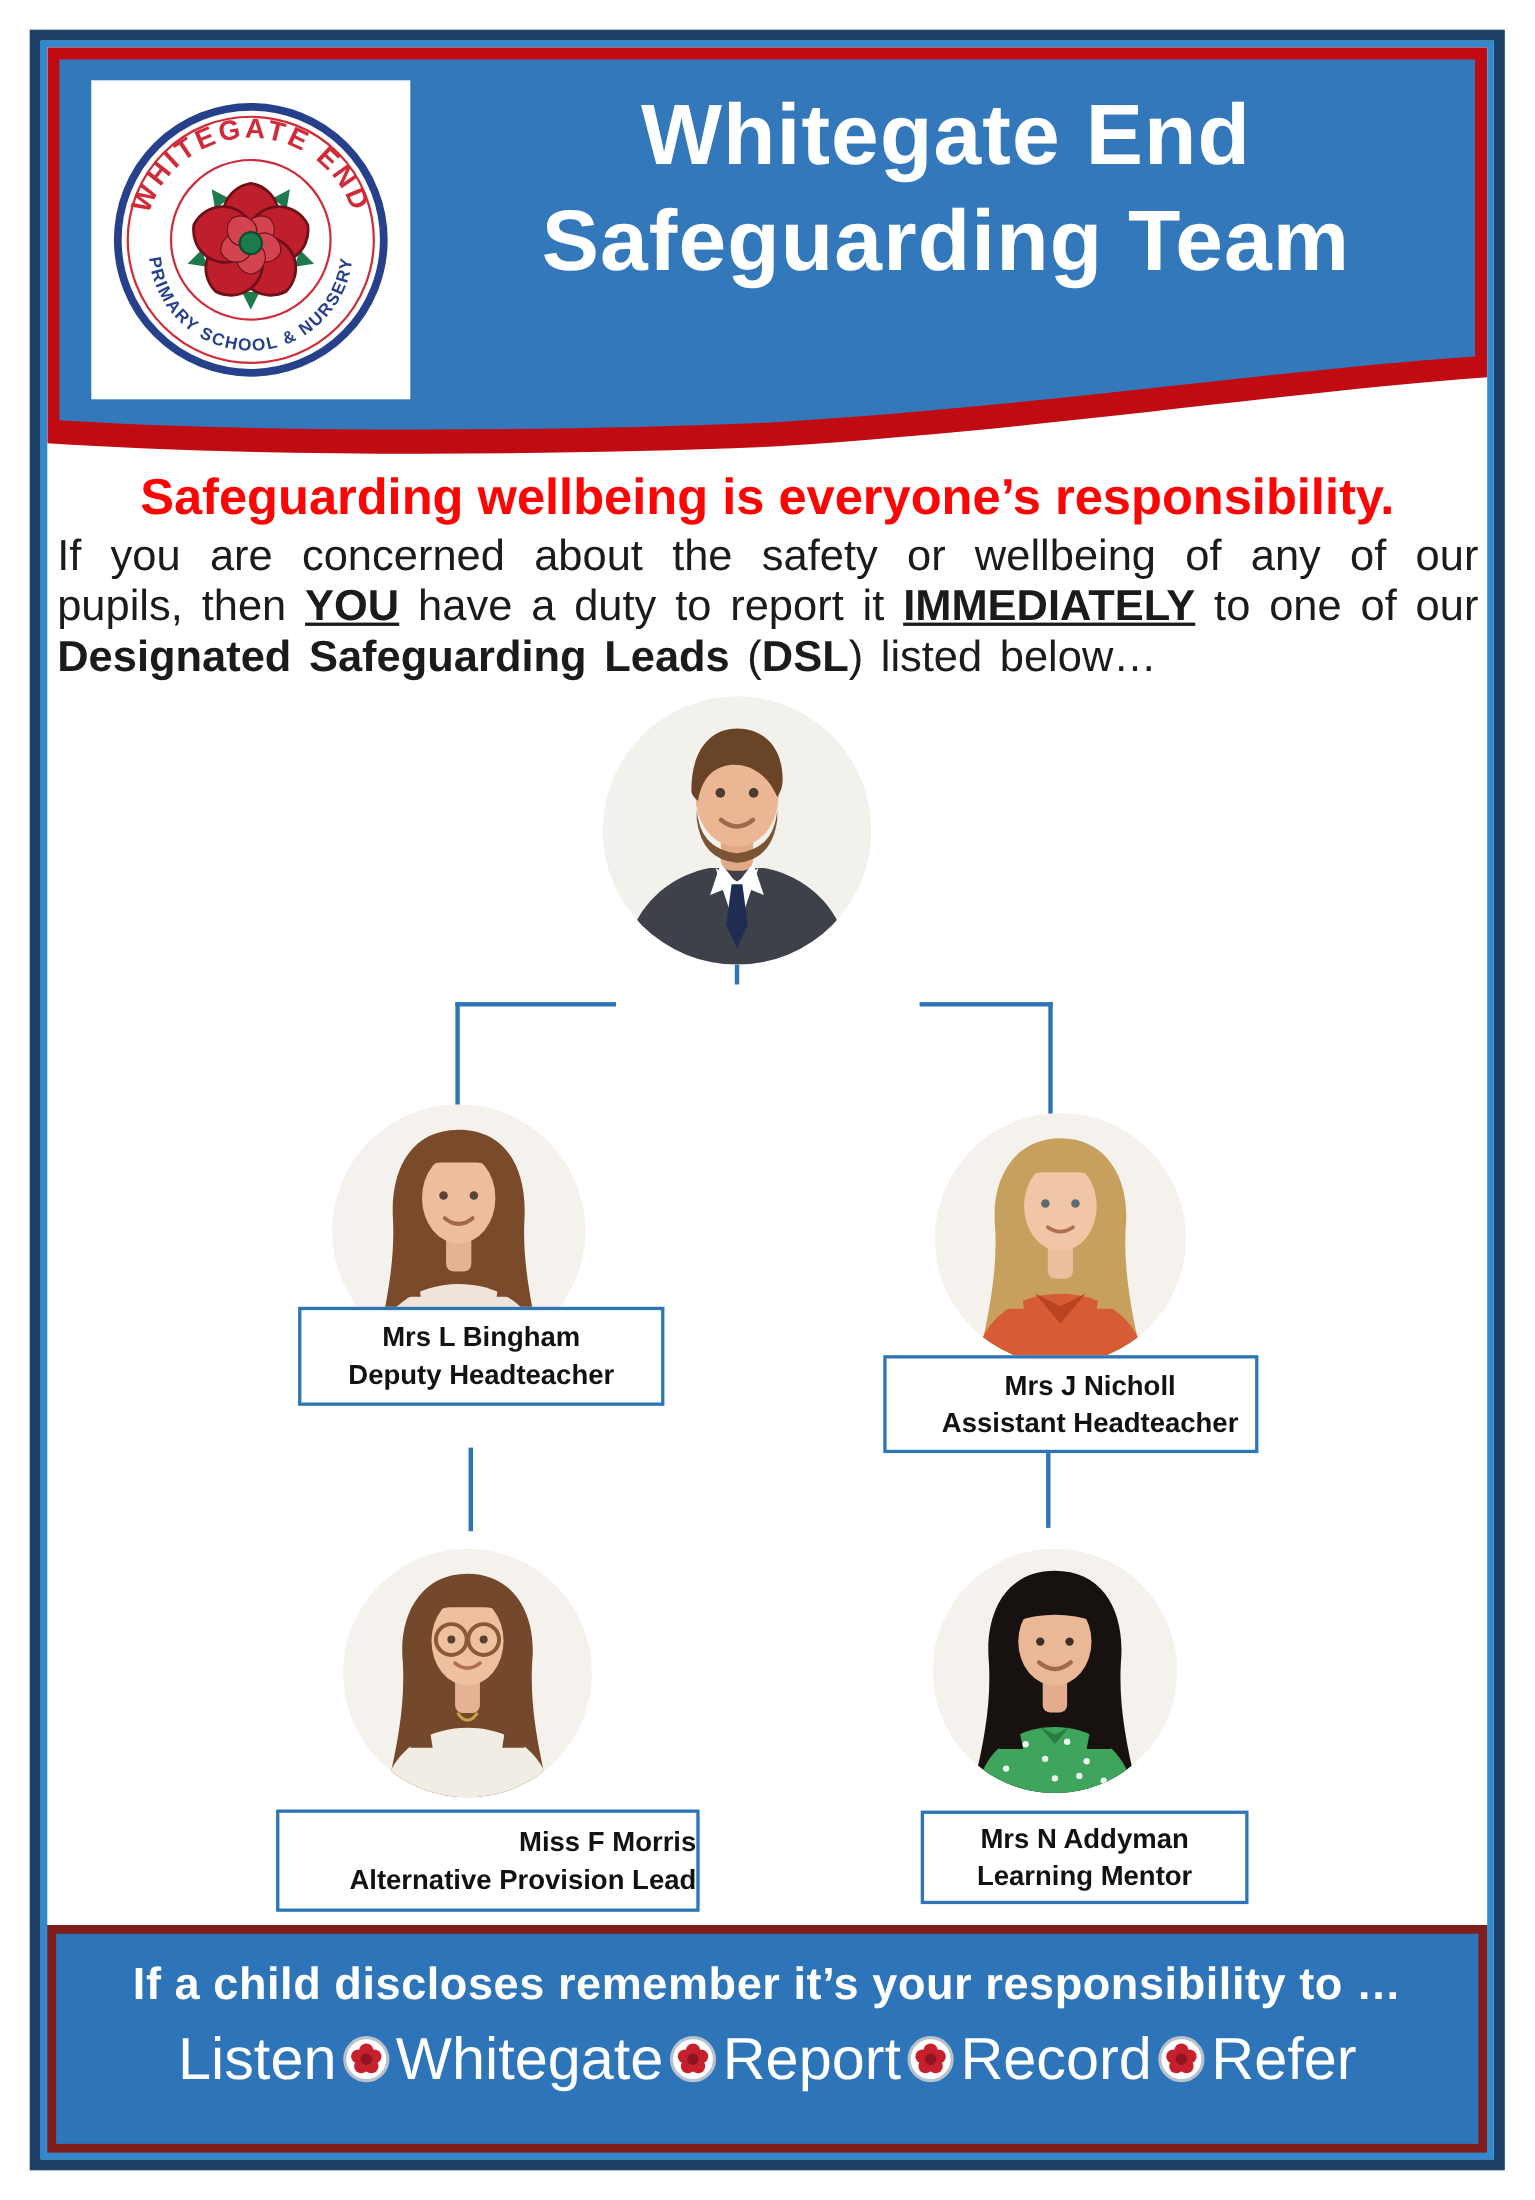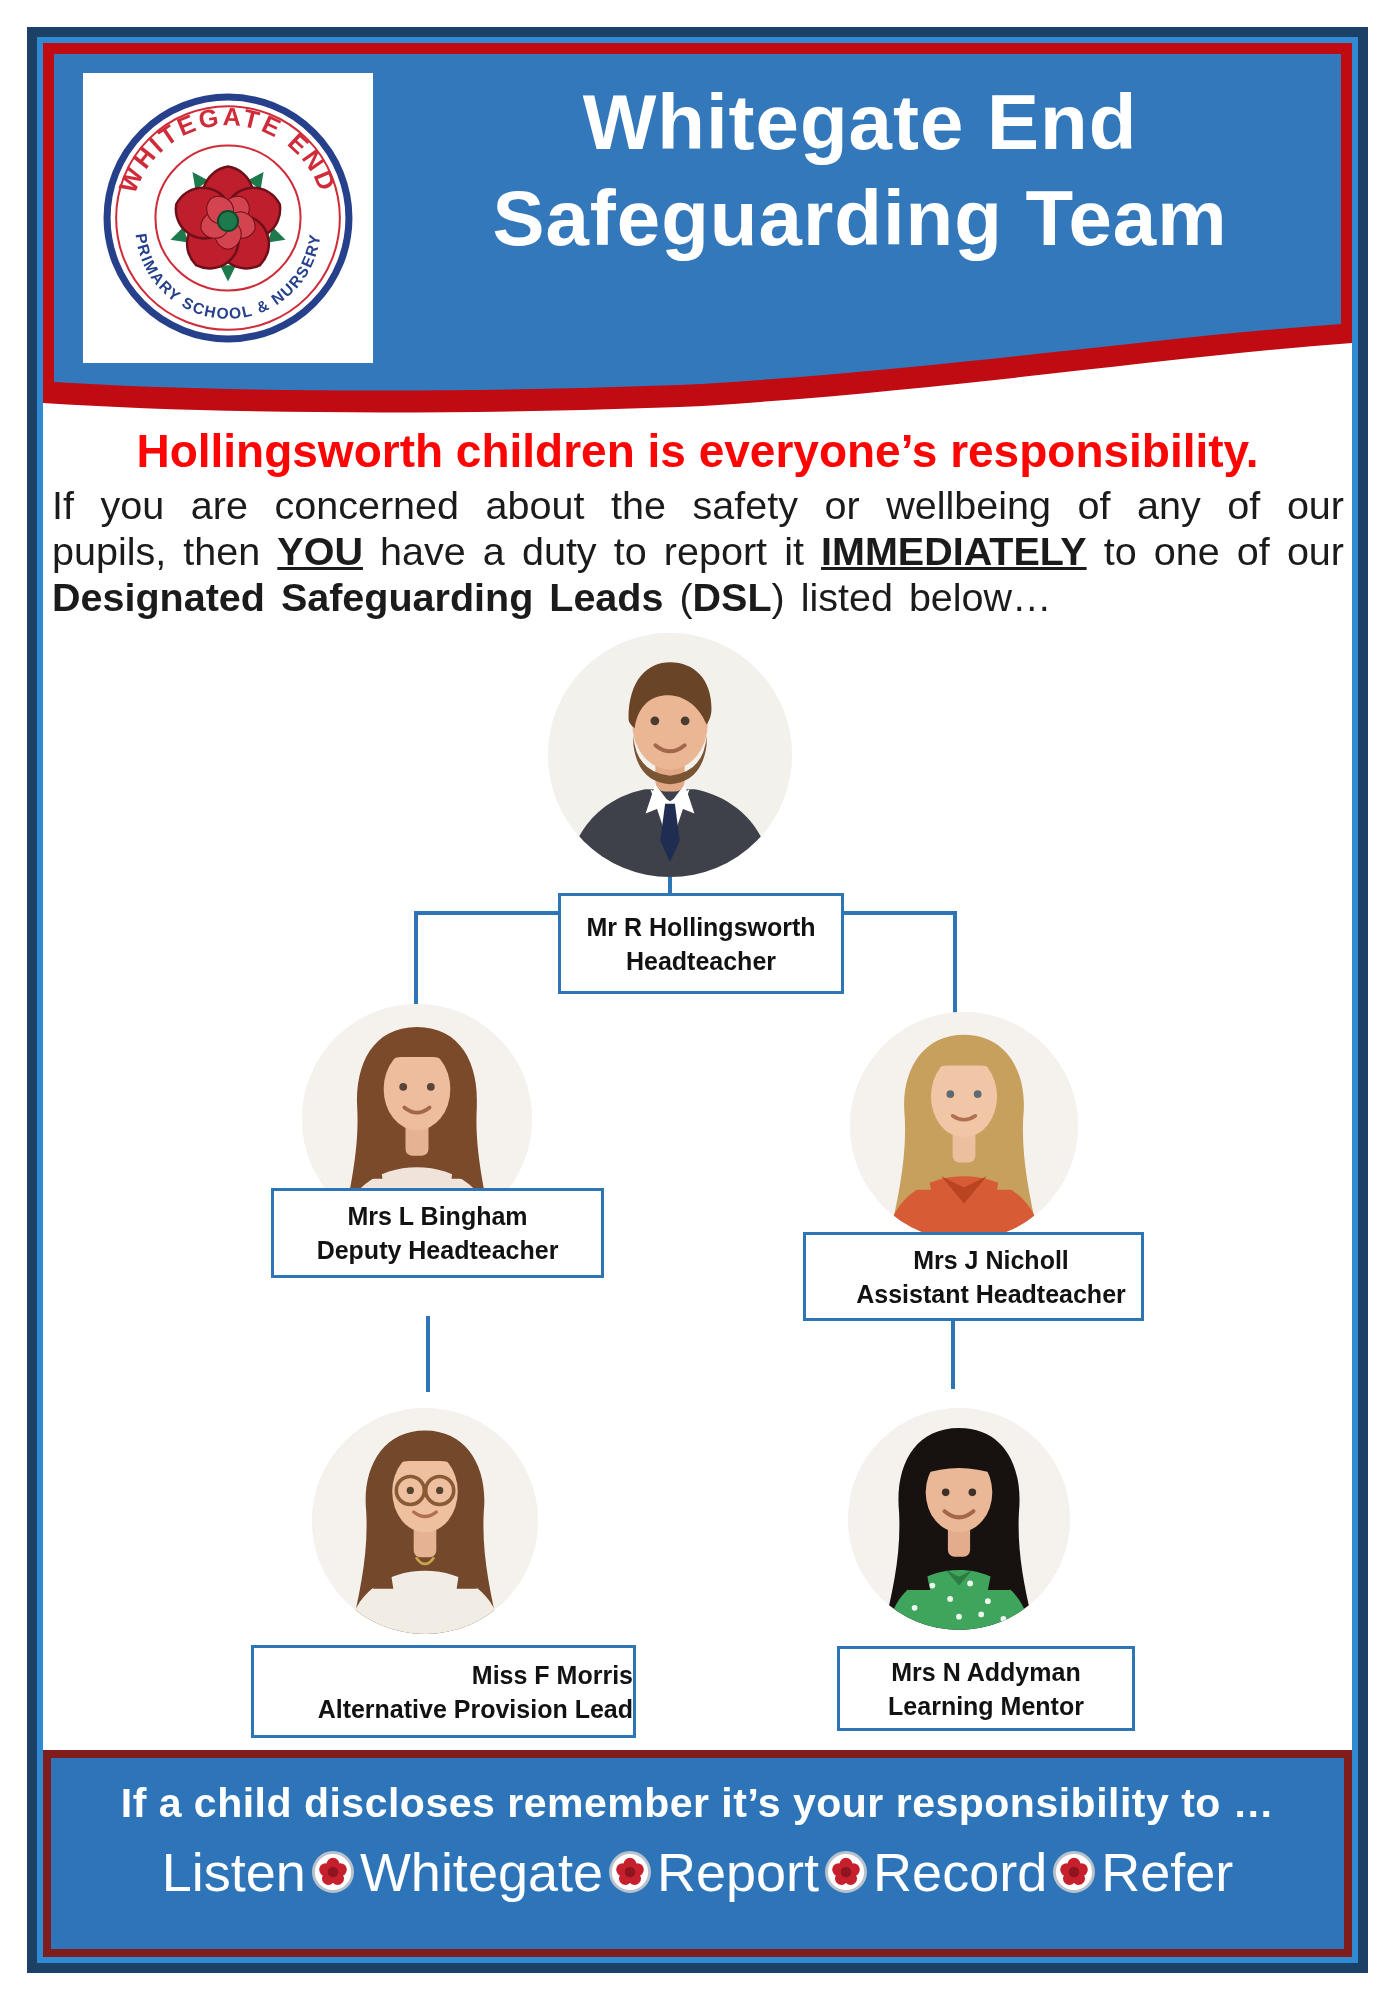--- a/index.html
+++ b/index.html
@@ -112,21 +112,21 @@
         <circle r="10" fill="#1d7a4c" stroke="#0f4a2c" stroke-width="2"></circle>
       </g>
     </svg>
   </div>
 
   <div class="header-title">
     <div>Whitegate End</div>
     <div>Safeguarding Team</div>
   </div>
 
-  <div class="intro-heading">Hollingsworth children is everyone’s responsibility.</div>
+  <div class="intro-heading">Safeguarding wellbeing is everyone’s responsibility.</div>
   <div class="intro-text"><span>If you are concerned about the safety or wellbeing of any of our pupils, then </span><span class="bu">YOU</span><span> have a duty to report it </span><span class="bu">IMMEDIATELY</span><span> to one of our </span><span class="b">Designated Safeguarding Leads</span><span> (</span><span class="b">DSL</span><span>) listed below…</span></div>
 
   <div class="conn c-stub"></div>
   <div class="conn c-hl"></div>
   <div class="conn c-hr"></div>
   <div class="conn c-vl"></div>
   <div class="conn c-vr"></div>
   <div class="conn c-vb"></div>
   <div class="conn c-vn"></div>
 
@@ -221,24 +221,20 @@
       <path d="M50,10 C36,10 28,20 29,40 L33,40 C32,31 34,24 50,24 C66,24 68,31 67,40 L71,40 C72,20 64,10 50,10 Z" fill="#17120f"></path>
       <path d="M33,22 Q50,14 67,22 L67,30 Q50,24 33,30 Z" fill="#17120f"></path>
       <path d="M29,36 C26,56 30,68 27,82 L37,82 C33,64 33,48 33,38 Z" fill="#17120f"></path>
       <path d="M71,36 C74,56 70,68 73,82 L63,82 C67,64 67,48 67,38 Z" fill="#17120f"></path>
       <circle cx="44" cy="38" r="1.7" fill="#3e3028"></circle>
       <circle cx="56" cy="38" r="1.7" fill="#3e3028"></circle>
       <path d="M43.5,46.5 Q50,52 56.5,46.5" stroke="#a3674c" stroke-width="1.8" fill="none" stroke-linecap="round"></path>
     </svg>
   </div>
 
-  <div class="name-box b-holl">
-    <div>Mr R Hollingsworth</div>
-    <div>Headteacher</div>
-  </div>
   <div class="name-box b-bing">
     <div>Mrs L Bingham</div>
     <div>Deputy Headteacher</div>
   </div>
   <div class="name-box b-nich">
     <div>Mrs J Nicholl</div>
     <div>Assistant Headteacher</div>
   </div>
   <div class="name-box b-morr">
     <div>Miss F Morris</div>

